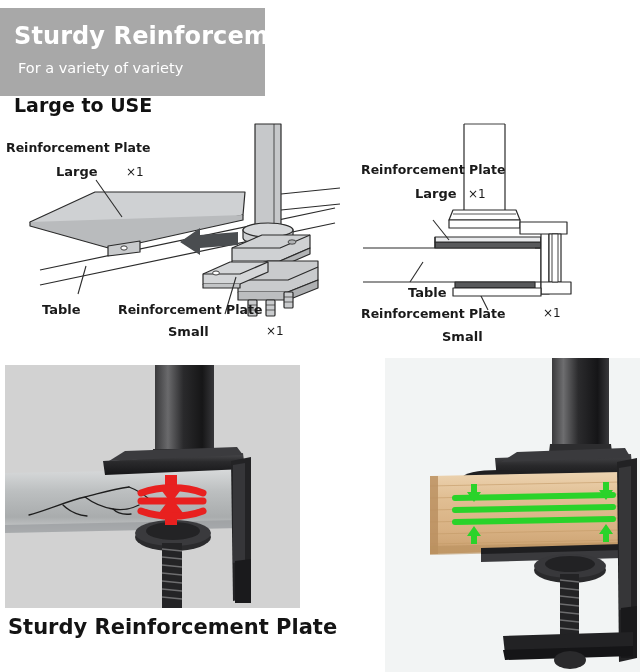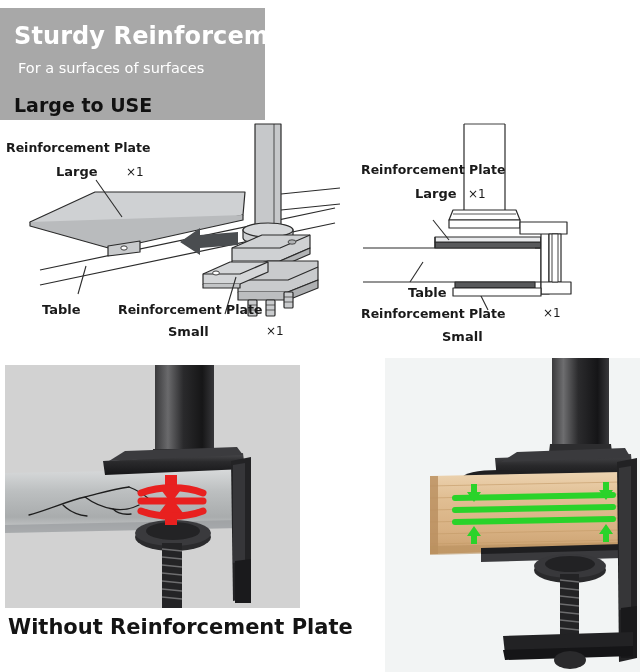--- a/index.html
+++ b/index.html
@@ -7,21 +7,21 @@
     width:640px;height:672px;
     background:#ffffff;
     font-family:"DejaVu Sans","Liberation Sans",sans-serif;
     overflow:hidden;
     position:relative;
   }
   .root{position:relative;width:640px;height:672px;}
 
   
   .banner{
-    position:absolute;left:0;top:8px;width:265px;height:112px;
+    position:absolute;left:0;top:8px;width:265px;height:88px;
     background:#a8a8a8;
   }
   .banner-title{
     position:absolute;left:14px;top:14px;
     font-size:24px;font-weight:700;color:#ffffff;
     letter-spacing:0.1px;white-space:nowrap;
   }
   .banner-sub{
     position:absolute;left:18px;top:52px;
     font-size:14.5px;font-weight:400;color:#ffffff;white-space:nowrap;
@@ -74,21 +74,21 @@
     font-size:21px;font-weight:600;color:#141414;white-space:nowrap;
   }
 </style>
 </head>
 <body>
 
 <div class="root">
 
   <div class="banner">
     <div class="banner-title">Sturdy Reinforcement</div>
-    <div class="banner-sub">For a surfaces of surfaces</div>
+    <div class="banner-sub">For a variety of variety</div>
     <div class="banner-cta">Large to USE</div>
   </div>
 
   <div class="diagram-zone">
 
     <div class="diag diag-left">
       <svg width="345" height="238" viewBox="0 0 345 238" xmlns="http://www.w3.org/2000/svg">
         <g fill="none" stroke="#2b2b2b" stroke-width="1.2" stroke-linejoin="round">
 
           <line x1="40" y1="148" x2="335" y2="86"></line>
@@ -374,15 +374,15 @@
 
       <g fill="#2ad32a">
         <path d="M86,126 L92,126 L92,134 L96,134 L89,144 L82,134 L86,134 Z"></path>
         <path d="M86,186 L92,186 L92,178 L96,178 L89,168 L82,178 L86,178 Z"></path>
         <path d="M218,124 L224,124 L224,132 L228,132 L221,142 L214,132 L218,132 Z"></path>
         <path d="M218,184 L224,184 L224,176 L228,176 L221,166 L214,176 L218,176 Z"></path>
       </g>
     </svg>
   </div>
 
-  <div class="caption">Without Reinforcement Plate</div>
+  <div class="caption">Sturdy Reinforcement Plate</div>
 
 </div>
 
 </body></html>

